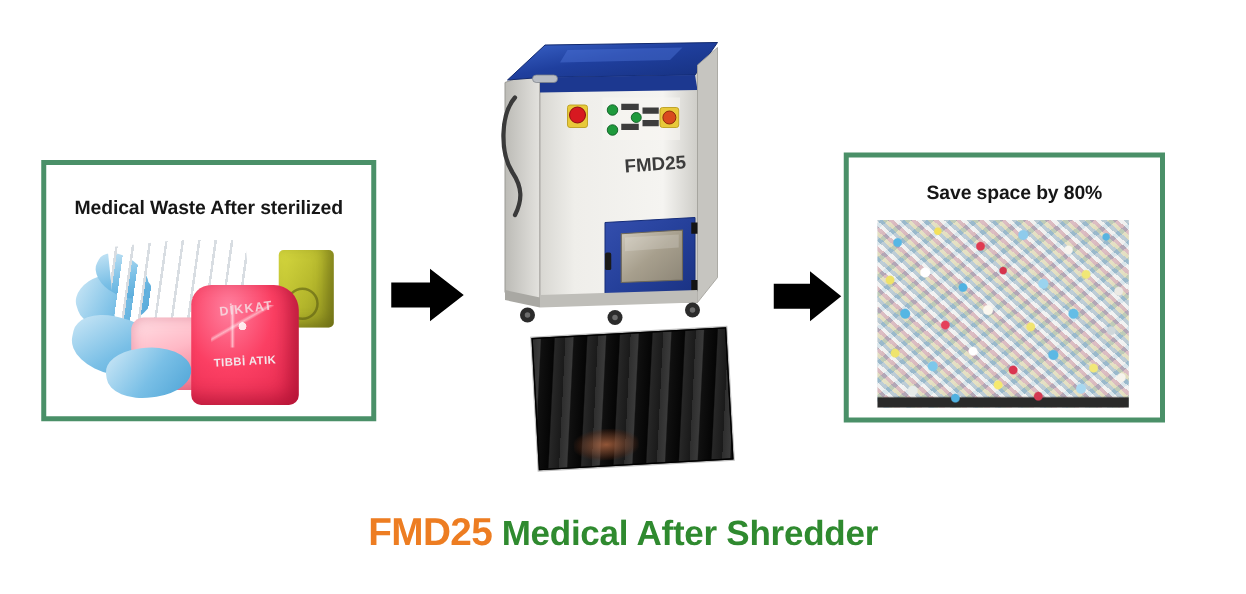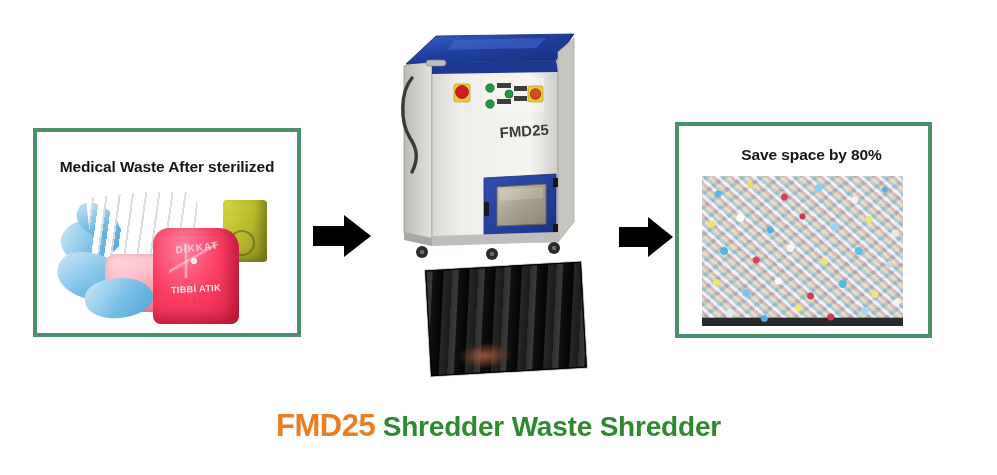--- a/index.html
+++ b/index.html
@@ -379,16 +379,16 @@
       <path d="M2 12 H31 V2 L56 22 L31 42 V32 H2 Z" fill="#000000"></path>
     </svg>
   </div>
 
   <div class="panel" id="panel-output">
     <div class="panel-title">Save space by 80%</div>
     <div class="photo" id="photo-shredded"></div>
   </div>
 
   <div id="caption">
-    <span class="model">FMD25</span><span class="desc">&nbsp;</span><span class="desc">Shredder Waste Shredder</span>
+    <span class="model">FMD25</span><span class="desc">&nbsp;</span><span class="desc">Medical After Shredder</span>
   </div>
 
 </div>
 
 </body></html>

